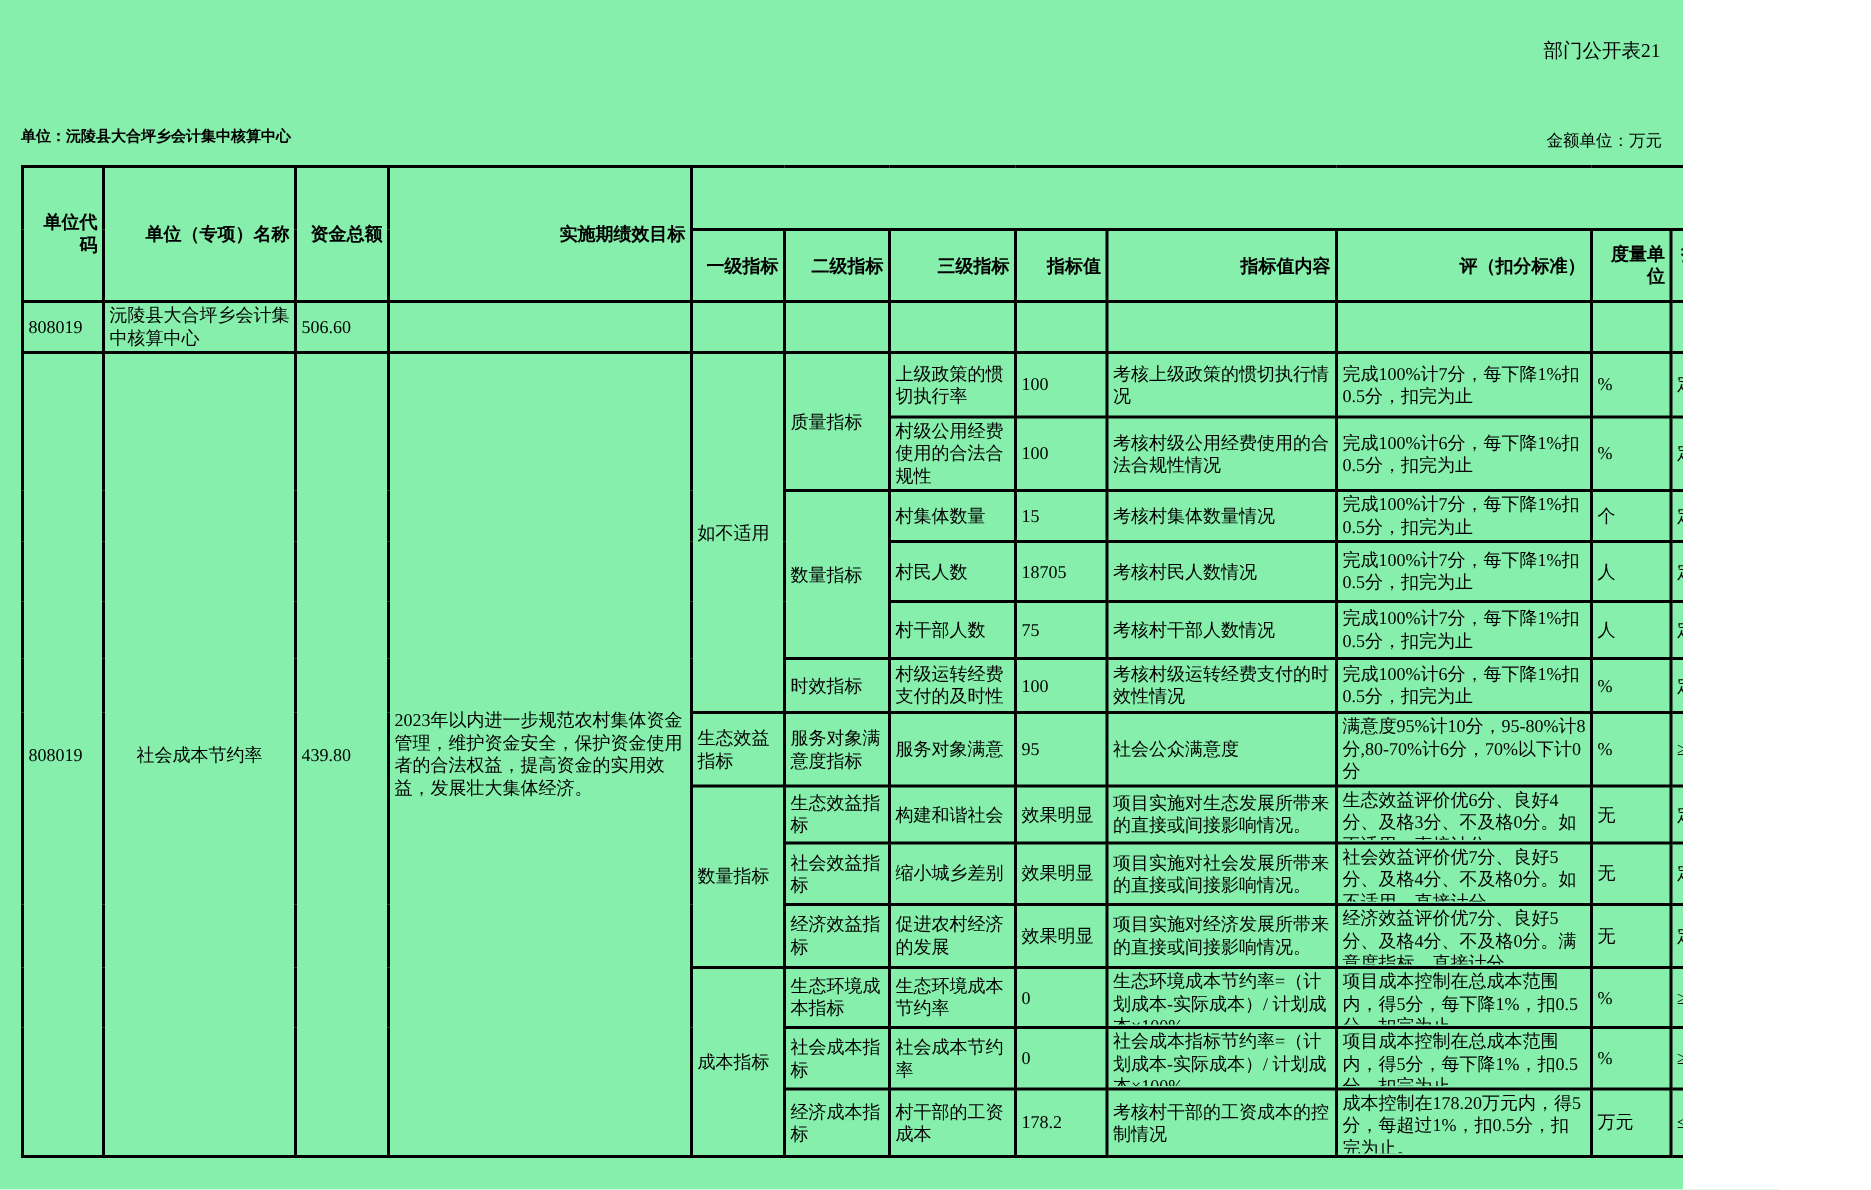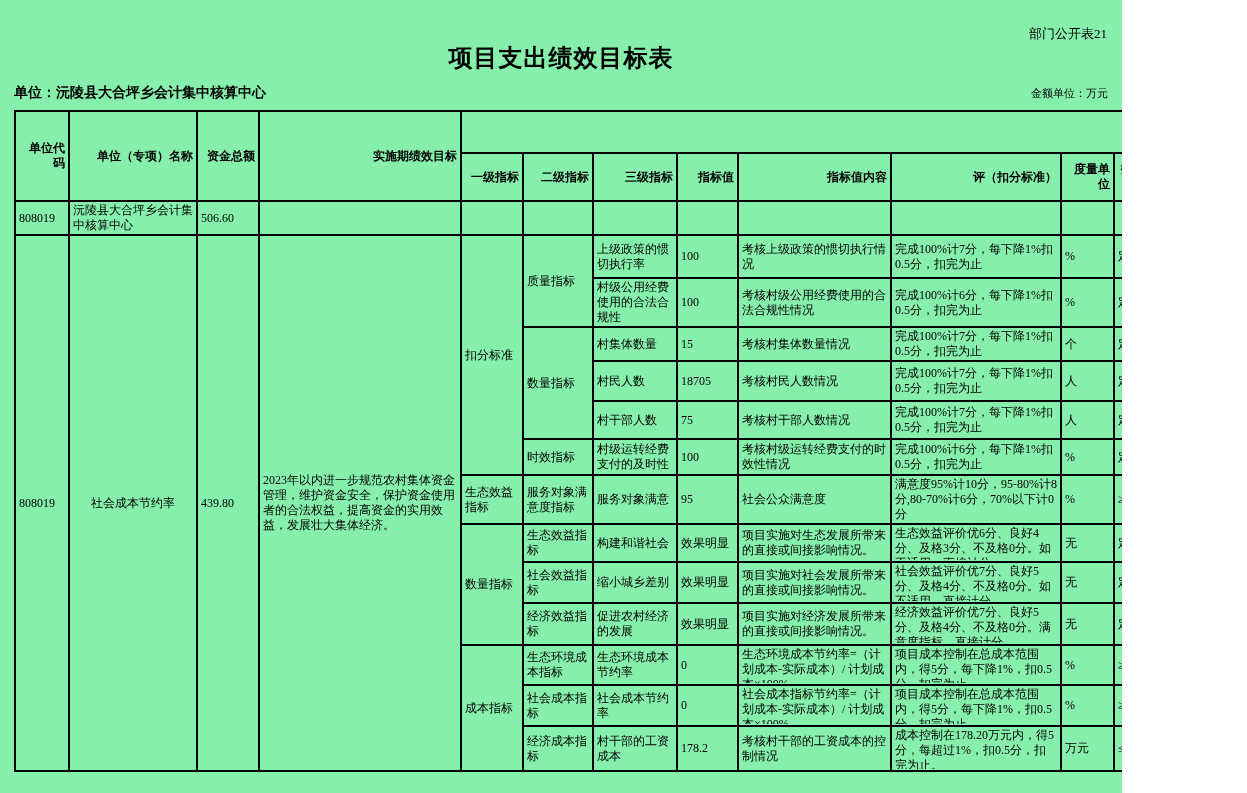--- a/index.html
+++ b/index.html
@@ -1,37 +1,36 @@
 <!DOCTYPE html>
 <html><head>
 <meta charset="utf-8">
 <style>
   html,body{margin:0;padding:0;background:#ffffff;}
   #page{position:relative;width:1122px;height:793px;background:#86efac;
         font-family:"Liberation Serif","DejaVu Serif",serif;color:#000;overflow:hidden;}
   .sheet-label{position:absolute;top:25px;right:15px;font-size:13px;}
   .page-title{position:absolute;top:42px;left:0;width:100%;text-align:center;
               font-size:24px;font-weight:bold;letter-spacing:1px;}
-  .unit-label{position:absolute;top:84px;left:14px;font-size:14px;font-weight:bold;}
+  .unit-label{position:absolute;top:84px;left:14px;font-size:10px;font-weight:bold;}
   .amount-unit{position:absolute;top:86px;right:14px;font-size:11px;}
   table.grid{position:absolute;left:14px;top:110px;border-collapse:collapse;
              table-layout:fixed;width:1219px;}
   table.grid th,table.grid td{border:2px solid #000;padding:1px 3px;
              font-size:12px;line-height:15px;vertical-align:middle;
              overflow:hidden;word-break:break-all;}
   table.grid th{font-weight:bold;text-align:right;}
   td.al{text-align:left;} td.ar{text-align:left;} td.ac{text-align:center;}
   .clip{display:block;overflow:hidden;}
 </style>
 </head>
 <body>
 
 <div id="page">
   <div class="sheet-label">部门公开表21</div>
-  <div class="page-title">项目支出绩效目标表</div>
   <div class="unit-label">单位：沅陵县大合坪乡会计集中核算中心</div>
   <div class="amount-unit">金额单位：万元</div>
 
   <table class="grid">
     <colgroup>
       <col style="width:54px">
         <col style="width:128px">
         <col style="width:62px">
         <col style="width:202px">
       <col style="width:62px">
@@ -78,21 +77,21 @@
         <td></td>
         <td></td>
         <td></td>
       </tr>
 
       <tr style="height:43px">
         <td class="al" rowspan="13">808019</td>
         <td class="ac" rowspan="13">社会成本节约率</td>
         <td class="ar" rowspan="13" style="vertical-align:middle">439.80</td>
         <td class="al" rowspan="13">2023年以内进一步规范农村集体资金管理，维护资金安全，保护资金使用者的合法权益，提高资金的实用效益，发展壮大集体经济。</td>
-        <td class="al" rowspan="6">扣分标准</td>
+        <td class="al" rowspan="6">如不适用</td>
         <td class="al" rowspan="2">质量指标</td>
         <td class="al">上级政策的惯切执行率</td>
         <td class="al">100</td>
         <td class="al">考核上级政策的惯切执行情况</td>
         <td class="al">完成100%计7分，每下降1%扣0.5分，扣完为止</td>
         <td class="al">%</td>
         <td class="al">定量</td>
         <td></td>
       </tr>
       <tr style="height:43px">

